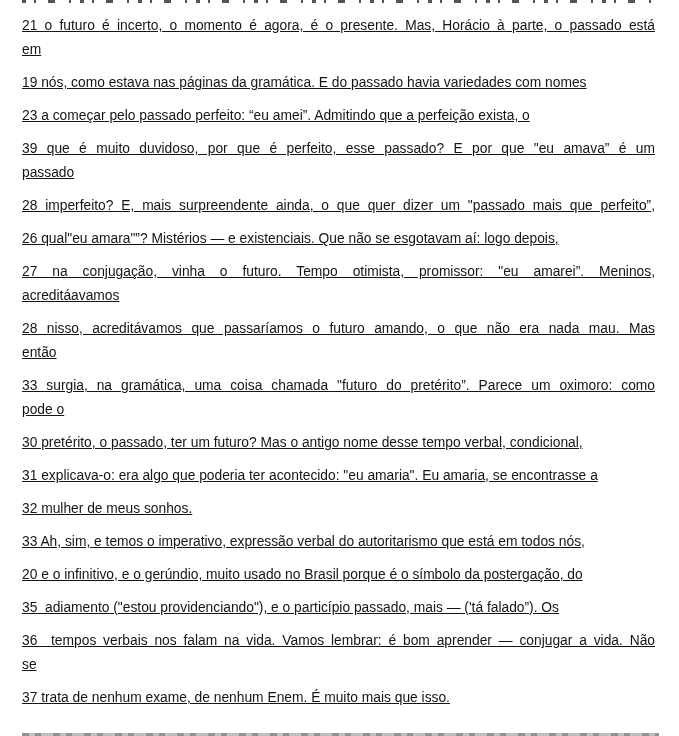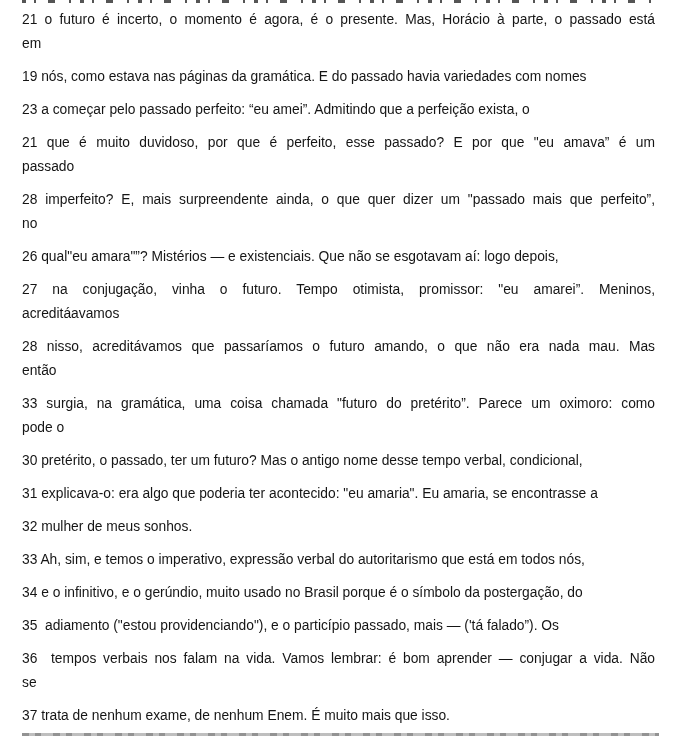--- a/index.html
+++ b/index.html
@@ -14,22 +14,23 @@
     overflow: hidden;
     font-family: "Liberation Sans", sans-serif;
     color: #151515;
   }
   .page {
     box-sizing: border-box;
     width: 679px;
     padding: 6px 24px 8px 22px;
   }
   .para {
-    margin: 2px 0 9px 0;
+    margin: 8px 0 9px 0;
     padding: 0;
+    text-decoration: underline;
   }
   .row {
     display: block;
     font-size: 13.8px;
     line-height: 24px;
     height: 24px;
     white-space: pre-wrap;
     letter-spacing: 0;
   }
   
@@ -77,27 +78,26 @@
 
   <p class="para">
     <span class="row">19 nós, como estava nas páginas da gramática. E do passado havia variedades com nomes</span>
   </p>
 
   <p class="para">
     <span class="row">23 a começar pelo passado perfeito: “eu amei”. Admitindo que a perfeição exista, o</span>
   </p>
 
   <p class="para">
-    <span class="row just">21 que é muito duvidoso, por que é perfeito, esse passado? E por que "eu amava” é um</span>
+    <span class="row just">39 que é muito duvidoso, por que é perfeito, esse passado? E por que "eu amava” é um</span>
     <span class="row">passado</span>
   </p>
 
   <p class="para">
     <span class="row just">28 imperfeito? E, mais surpreendente ainda, o que quer dizer um "passado mais que perfeito”,</span>
-    <span class="row">no</span>
   </p>
 
   <p class="para">
     <span class="row">26 qual"eu amara"”? Mistérios — e existenciais. Que não se esgotavam aí: logo depois,</span>
   </p>
 
   <p class="para">
     <span class="row just">27 na conjugação, vinha o futuro. Tempo otimista, promissor: "eu amarei”. Meninos,</span>
     <span class="row">acreditáavamos</span>
   </p>
@@ -122,21 +122,21 @@
 
   <p class="para">
     <span class="row">32 mulher de meus sonhos.</span>
   </p>
 
   <p class="para">
     <span class="row">33 Ah, sim, e temos o imperativo, expressão verbal do autoritarismo que está em todos nós,</span>
   </p>
 
   <p class="para">
-    <span class="row">34 e o infinitivo, e o gerúndio, muito usado no Brasil porque é o símbolo da postergação, do</span>
+    <span class="row">20 e o infinitivo, e o gerúndio, muito usado no Brasil porque é o símbolo da postergação, do</span>
   </p>
 
   <p class="para">
     <span class="row">35  adiamento ("estou providenciando"), e o particípio passado, mais — ('tá falado”). Os</span>
   </p>
 
   <p class="para">
     <span class="row just">36  tempos verbais nos falam na vida. Vamos lembrar: é bom aprender — conjugar a vida. Não</span>
     <span class="row">se</span>
   </p>

